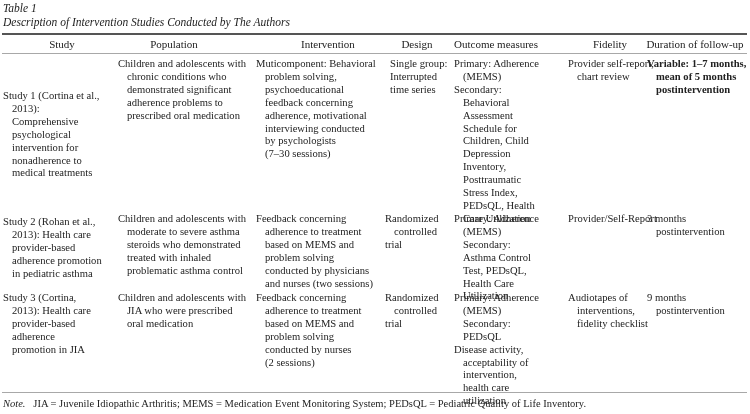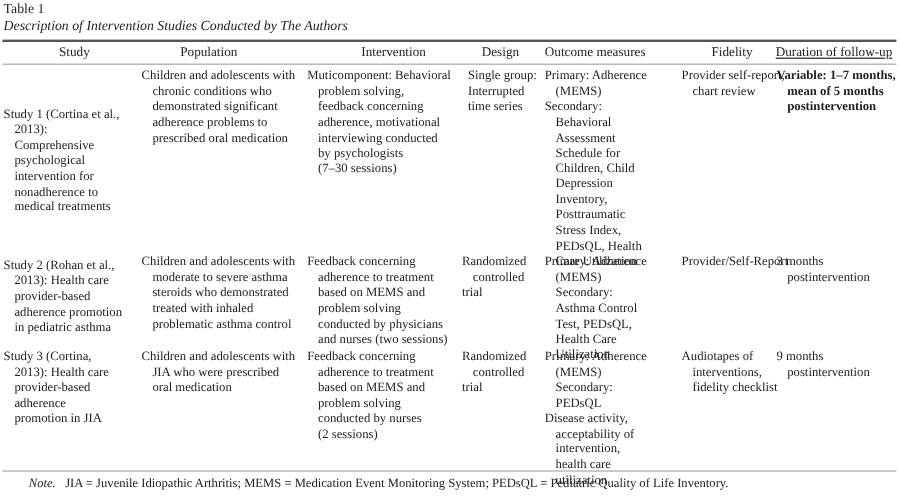--- a/index.html
+++ b/index.html
@@ -1,47 +1,47 @@
 <!DOCTYPE html>
 <html><head>
   <meta charset="utf-8">
   <style>
     html, body { margin: 0; padding: 0; background: #ffffff; }
     body {
       width: 750px; height: 414px; overflow: hidden; position: relative;
       font-family: "Liberation Serif", "DejaVu Serif", serif;
       color: #222222;
     }
-    .caption-label { position: absolute; left: 3px; top: 1px; font-size: 11.5px; line-height: 14px; }
+    .caption-label { position: absolute; left: 3px; top: 1px; font-size: 11.5px; line-height: 14px; font-style: italic; }
     .caption-title { position: absolute; left: 3px; top: 15px; font-size: 11.5px; line-height: 14px; font-style: italic; }
     .rule-top { position: absolute; left: 2px; width: 745px; top: 33px; height: 2px; background: #555555; }
     .rule-head { position: absolute; left: 2px; width: 745px; top: 53px; height: 1px; background: #a8a8a8; }
     .rule-bottom { position: absolute; left: 2px; width: 745px; top: 392px; height: 1px; background: #a8a8a8; }
     .hdr { position: absolute; top: 38px; font-size: 11px; line-height: 13px; text-align: center; white-space: nowrap; }
     .cell { position: absolute; font-size: 10.6px; line-height: 12.9px; }
     .line { white-space: nowrap; }
     .ind { padding-left: 9px; }
     .note { position: absolute; left: 3px; top: 397px; font-size: 10.5px; line-height: 13px; white-space: nowrap; }
-    .note i { font-style: italic; margin-left: 21px; }
+    .note i { font-style: italic; }
   </style>
 </head>
 <body>
 
 <div class="caption-label">Table 1</div>
 <div class="caption-title">Description of Intervention Studies Conducted by The Authors</div>
 
 <div class="rule-top"></div>
 
 <div class="hdr" style="left:8px;width:108px;">Study</div>
 <div class="hdr" style="left:104px;width:140px;">Population</div>
 <div class="hdr" style="left:263px;width:130px;">Intervention</div>
 <div class="hdr" style="left:380px;width:74px;">Design</div>
 <div class="hdr" style="left:444px;width:104px;">Outcome measures</div>
 <div class="hdr" style="left:560px;width:100px;">Fidelity</div>
-<div class="hdr" style="left:640px;width:110px;text-decoration:underline;">Duration of follow-up</div>
+<div class="hdr" style="left:640px;width:110px;">Duration of follow-up</div>
 
 <div class="rule-head"></div>
 
 <div id="rows">
     <div>
       <div class="cell" style="left: 3px; top: 58px; margin-top: 32px;">
         <div class="line">Study 1 (Cortina et al.,</div>
         <div class="line ind">2013):</div>
         <div class="line ind">Comprehensive</div>
         <div class="line ind">psychological</div>
@@ -52,20 +52,21 @@
       <div class="cell" style="left: 118px; top: 58px;">
         <div class="line">Children and adolescents with</div>
         <div class="line ind">chronic conditions who</div>
         <div class="line ind">demonstrated significant</div>
         <div class="line ind">adherence problems to</div>
         <div class="line ind">prescribed oral medication</div>
       </div>
       <div class="cell" style="left: 256px; top: 58px;">
         <div class="line">Muticomponent: Behavioral</div>
         <div class="line ind">problem solving,</div>
+        <div class="line ind">psychoeducational</div>
         <div class="line ind">feedback concerning</div>
         <div class="line ind">adherence, motivational</div>
         <div class="line ind">interviewing conducted</div>
         <div class="line ind">by psychologists</div>
         <div class="line ind">(7–30 sessions)</div>
       </div>
       <div class="cell" style="left: 390px; top: 58px; text-align: left; width: 68px;">
         <div class="line">Single group:</div>
         <div class="line">Interrupted</div>
         <div class="line">time series</div>

